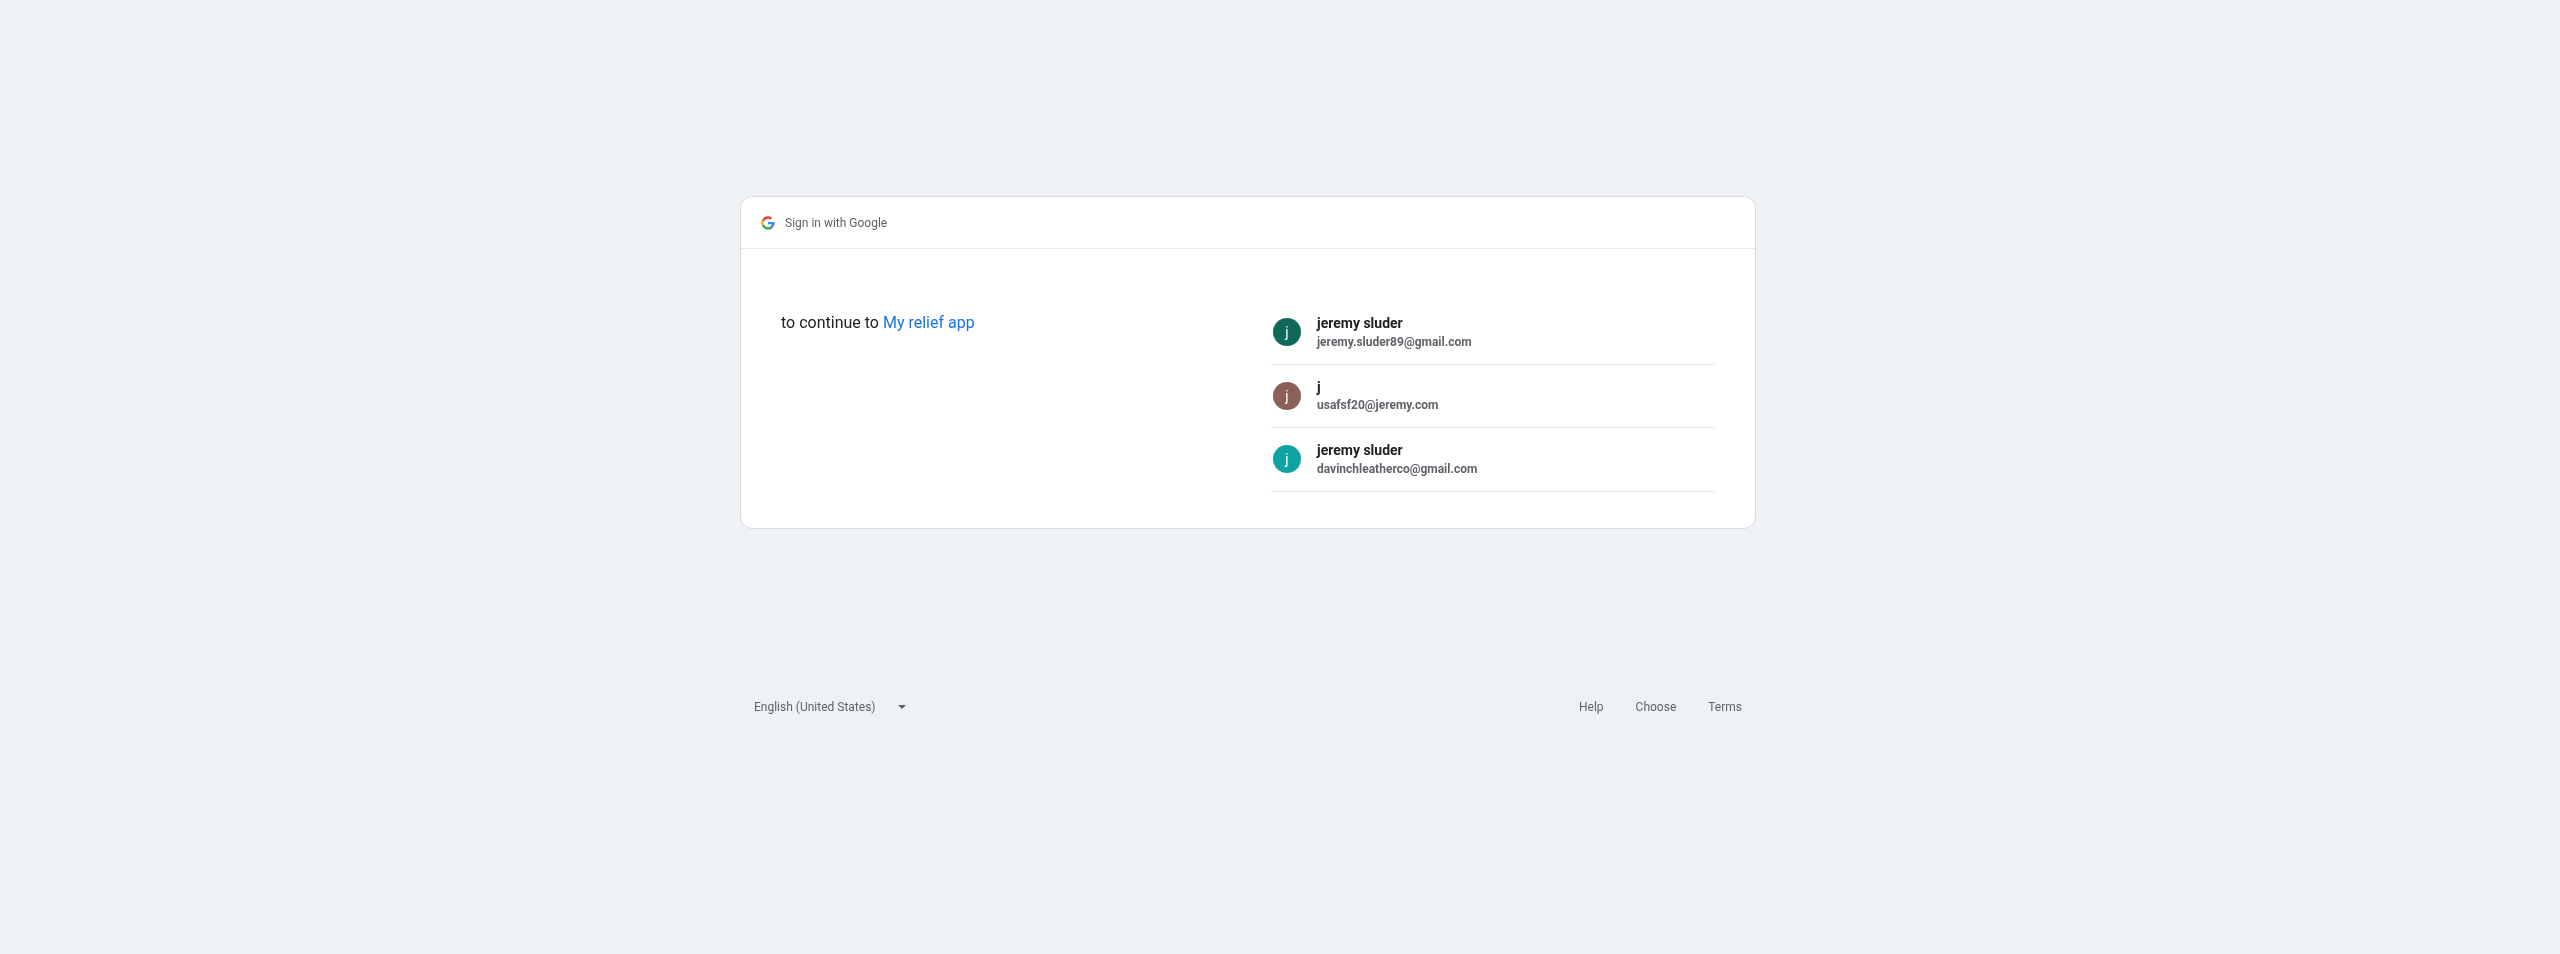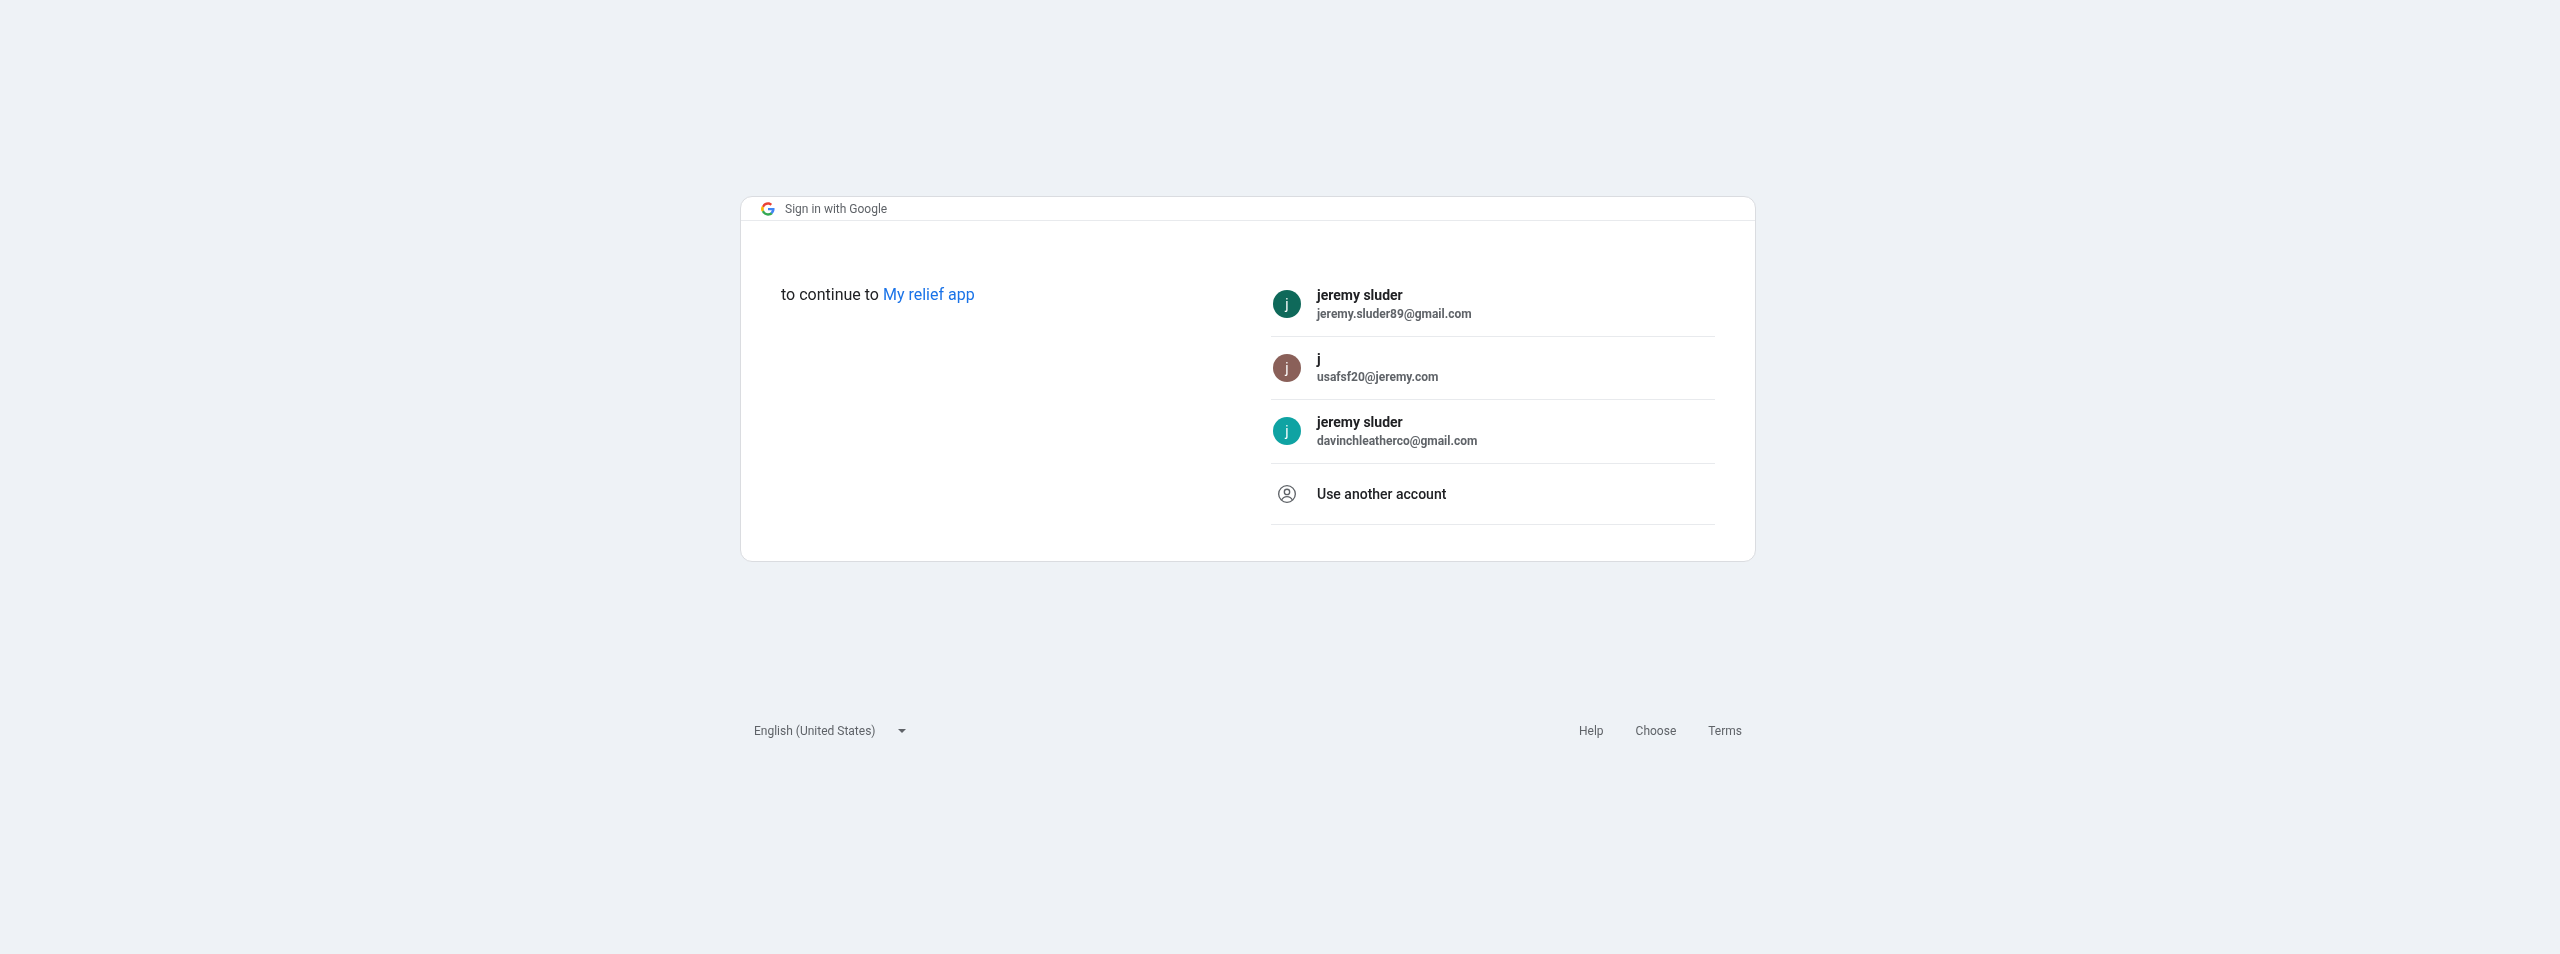--- a/index.html
+++ b/index.html
@@ -19,21 +19,21 @@
     position: absolute;
     left: 740px;
     top: 196px;
     width: 1016px;
     background: #ffffff;
     border: 1px solid #dadce0;
     border-radius: 12px;
     overflow: hidden;
   }
   .card-header {
-    height: 24px;
+    height: 52px;
     display: flex;
     align-items: center;
     padding: 0 20px;
     border-bottom: 1px solid #e8eaed;
     gap: 10px;
   }
   .g-logo { width: 14px; height: 14px; display:block; }
   .card-header-text {
     font-size: 12px;
     color: #5f6368;
@@ -125,21 +125,21 @@
   .disclosure {
     margin-top: 44px;
     font-size: 12px;
     line-height: 1.5;
     color: #5f6368;
     max-width: 420px;
   }
   .footer {
     position: absolute;
     left: 740px;
-    top: 724px;
+    top: 700px;
     width: 1016px;
     display: flex;
     align-items: center;
     justify-content: space-between;
     padding: 0 14px;
   }
   .lang {
     display: flex;
     align-items: center;
     gap: 22px;
@@ -210,30 +210,20 @@
             </li>
             <li class="account-row">
               <div class="avatar letter" style="background: rgb(15, 163, 163);">j</div>
               <div class="acct-text">
                 <span class="acct-name">jeremy sluder</span>
                 <span class="acct-email">davinchleatherco@gmail.com</span>
               </div>
             </li>
           </ul>
 
-        <div class="use-another-row">
-          <span class="use-another-icon">
-            <svg width="20" height="20" viewBox="0 0 24 24" fill="none" stroke="#5f6368" stroke-width="1.6">
-              <circle cx="12" cy="12" r="10"></circle>
-              <circle cx="12" cy="9.5" r="3.2"></circle>
-              <path d="M5.5 19.2c1.3-2.6 3.9-4.1 6.5-4.1s5.2 1.5 6.5 4.1"></path>
-            </svg>
-          </span>
-          <span class="use-another-text">Use another account</span>
-        </div>
 
       </div>
 
     </div>
   </div>
 
   <div class="footer">
     <div class="lang">
       <span>English (United States)</span>
       <span class="caret"></span>

